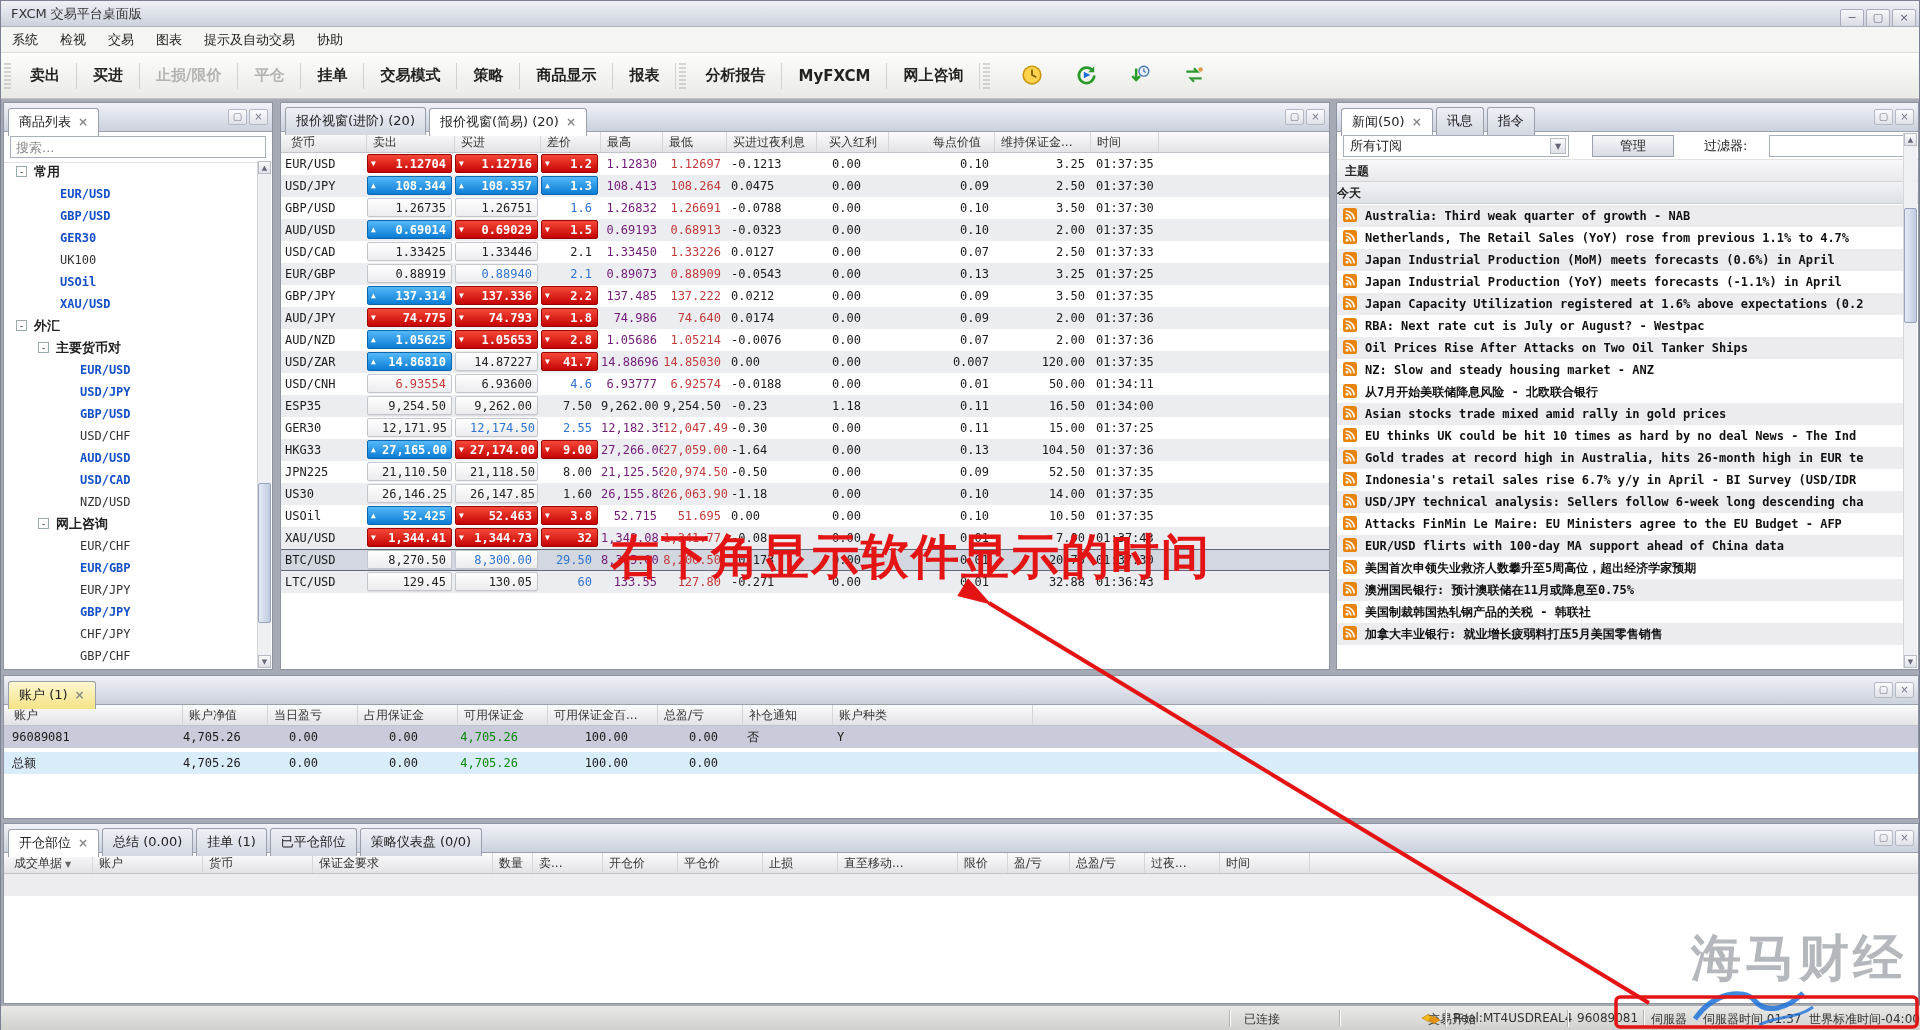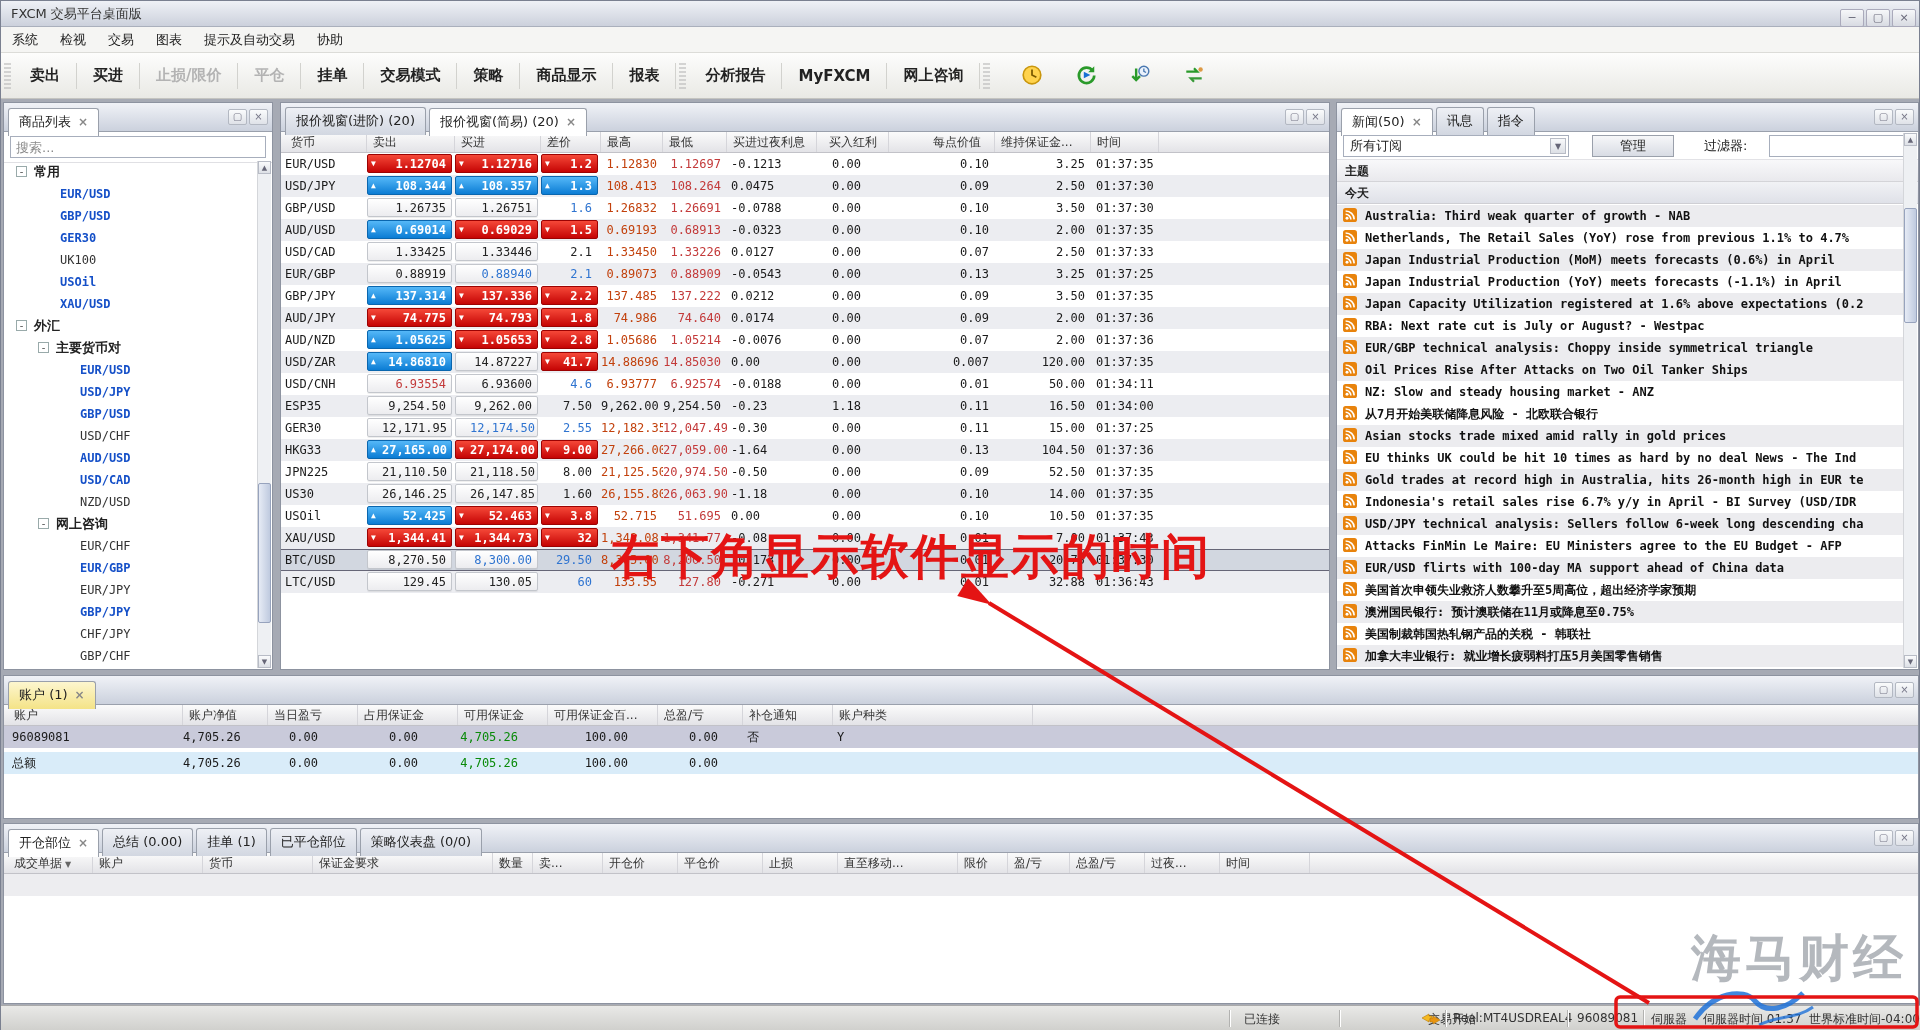--- a/index.html
+++ b/index.html
@@ -46,21 +46,21 @@
 
 #quotes-panel{left:279px;top:101px;width:1050px;height:568px}
 #quotes-header{height:21px;background:linear-gradient(#fbfbfb,#e3e3e7);border-bottom:1px solid #c2c2c8;white-space:nowrap;padding-left:4px}
 .qh{display:inline-block;height:20px;line-height:20px;font-size:12px;color:#333;border-right:1px solid #d5d5da;padding-left:6px;overflow:hidden;vertical-align:top}
 .qh7{padding-left:12px}.qh8{padding-left:44px}
 .qrow{height:22px;white-space:nowrap;padding-left:4px}
 .qrow.even{background:#fff}.qrow.odd{background:#ecedf1}
 .qrow.sel{background:#d2d7e0;box-shadow:0 1px 0 #667 inset,0 -1px 0 #667 inset}
 .qcell{display:inline-block;height:22px;line-height:22px;font-family:"DejaVu Sans Mono","Liberation Mono",monospace;font-size:12px;vertical-align:top;overflow:hidden;color:#1a1a1a}
 .right{text-align:right;padding-right:6px}
-.hi{color:#c2410c}.lo{color:#c33a3a}
+.hi{color:#701a75}.lo{color:#c33a3a}
 .tc-black{color:#1a1a1a!important}.tc-blue{color:#2f74d0!important}.tc-red{color:#c33a3a!important}
 .pwrap{padding:1px 3px 0 0}
 .pbox{display:block;height:19px;line-height:18px;border-radius:2px;text-align:right;padding:0 5px 0 14px;position:relative;font-weight:bold}
 .pbox.flat{border:1px solid #c3c6cc;background:linear-gradient(#ffffff,#ececef);color:#222;font-weight:normal;box-shadow:0 1px 1px rgba(0,0,0,.07)}
 .pbox.up{background:linear-gradient(#55b8f8,#0b7cd4);color:#fff;border:1px solid #0a66ae}
 .pbox.down{background:linear-gradient(#f54838,#c50404);color:#fff;border:1px solid #9c0202}
 .parrow{position:absolute;left:3px;top:0;font-size:8px}
 .spread-flat{text-align:right;padding-right:9px;color:#222}
 .bonus{text-align:right;padding-right:28px}
 .pip{text-align:right;padding-right:6px}
@@ -69,21 +69,21 @@
 .pad2{padding-left:4px}
 
 #news-panel{left:1335px;top:101px;width:583px;height:568px}
 .newsctl{position:relative;height:28px;border-bottom:1px solid #e2e2e6;padding-top:3px}
 .combo{position:absolute;left:6px;top:3px;width:226px;height:22px;border:1px solid #a7aebc;background:#fff;line-height:20px;padding-left:6px;font-size:13px}
 .combo .carr{position:absolute;right:2px;top:2px;width:16px;height:16px;font-size:8px;color:#667;text-align:center;line-height:16px;background:linear-gradient(#f8f9fb,#dde0e6);border:1px solid #b8bcc6}
 .mgbtn{position:absolute;left:255px;top:3px;width:82px;height:22px;border:1px solid #9aa0ab;background:linear-gradient(#f6f7f9,#d8dce4);text-align:center;line-height:20px;font-size:13px}
 .fltlabel{position:absolute;left:367px;top:5px;font-size:13px}
 .fltinput{position:absolute;left:432px;top:3px;width:143px;height:22px;border:1px solid #a7aebc;font-size:12px;padding:0 4px}
 .topicbar{height:22px;line-height:22px;background:linear-gradient(#f8f8fa,#e9e9ed);border-bottom:1px solid #d4d4d8;font-weight:bold;font-size:12px;padding-left:8px}
-.todaybar{height:22px;line-height:22px;background:linear-gradient(#f1f2f5,#dfe1e8);border-bottom:1px solid #cfcfd4;font-weight:bold;font-size:12px;padding-left:8px}
+.todaybar{height:22px;line-height:22px;background:linear-gradient(#f1f2f5,#dfe1e8);border-bottom:1px solid #cfcfd4;font-weight:bold;font-size:12px;}
 #news-list{position:absolute;left:0;top:102px;right:15px;bottom:1px;overflow:hidden}
 .news-item{height:22px;line-height:22px;white-space:nowrap;overflow:hidden;padding-left:6px}
 .news-item.g{background:#ececef}.news-item.w{background:#fff}
 .rss{display:inline-block;width:14px;height:14px;vertical-align:-2px;margin-right:8px}
 .news-text{font-family:"DejaVu Sans Mono","Liberation Mono",monospace;font-weight:bold;font-size:12px;color:#111}
 
 #accounts-panel{left:2px;top:674px;width:1916px;height:144px}
 #acc-header{height:21px;background:linear-gradient(#fbfbfb,#e3e3e7);border-bottom:1px solid #c2c2c8;white-space:nowrap;padding-left:4px}
 .ah{display:inline-block;height:20px;line-height:20px;font-size:12px;color:#333;border-right:1px solid #d5d5da;padding-left:6px;vertical-align:top;overflow:hidden}
 .arow{height:22px;white-space:nowrap;padding-left:4px}
@@ -251,26 +251,20 @@
               <rect width="16" height="16" rx="3" fill="#e8830c"></rect>
               <circle cx="4.6" cy="11.6" r="1.7" fill="#fff"></circle>
               <path d="M3 7.2a6 6 0 0 1 6 6" stroke="#fff" stroke-width="1.8" fill="none"></path>
               <path d="M3 3.4A9.8 9.8 0 0 1 12.8 13" stroke="#fff" stroke-width="1.8" fill="none"></path>
             </svg></span><span class="news-text">RBA: Next rate cut is July or August? - Westpac</span></div>
         <div class="news-item g"><span class="rss"><svg width="14" height="14" viewBox="0 0 16 16">
               <rect width="16" height="16" rx="3" fill="#e8830c"></rect>
               <circle cx="4.6" cy="11.6" r="1.7" fill="#fff"></circle>
               <path d="M3 7.2a6 6 0 0 1 6 6" stroke="#fff" stroke-width="1.8" fill="none"></path>
               <path d="M3 3.4A9.8 9.8 0 0 1 12.8 13" stroke="#fff" stroke-width="1.8" fill="none"></path>
-            </svg></span><span class="news-text">EUR/GBP technical analysis: Choppy inside symmetrical triangle</span></div>
-        <div class="news-item g"><span class="rss"><svg width="14" height="14" viewBox="0 0 16 16">
-              <rect width="16" height="16" rx="3" fill="#e8830c"></rect>
-              <circle cx="4.6" cy="11.6" r="1.7" fill="#fff"></circle>
-              <path d="M3 7.2a6 6 0 0 1 6 6" stroke="#fff" stroke-width="1.8" fill="none"></path>
-              <path d="M3 3.4A9.8 9.8 0 0 1 12.8 13" stroke="#fff" stroke-width="1.8" fill="none"></path>
             </svg></span><span class="news-text">Oil Prices Rise After Attacks on Two Oil Tanker Ships</span></div>
         <div class="news-item w"><span class="rss"><svg width="14" height="14" viewBox="0 0 16 16">
               <rect width="16" height="16" rx="3" fill="#e8830c"></rect>
               <circle cx="4.6" cy="11.6" r="1.7" fill="#fff"></circle>
               <path d="M3 7.2a6 6 0 0 1 6 6" stroke="#fff" stroke-width="1.8" fill="none"></path>
               <path d="M3 3.4A9.8 9.8 0 0 1 12.8 13" stroke="#fff" stroke-width="1.8" fill="none"></path>
             </svg></span><span class="news-text">NZ: Slow and steady housing market - ANZ</span></div>
         <div class="news-item w"><span class="rss"><svg width="14" height="14" viewBox="0 0 16 16">
               <rect width="16" height="16" rx="3" fill="#e8830c"></rect>
               <circle cx="4.6" cy="11.6" r="1.7" fill="#fff"></circle>

